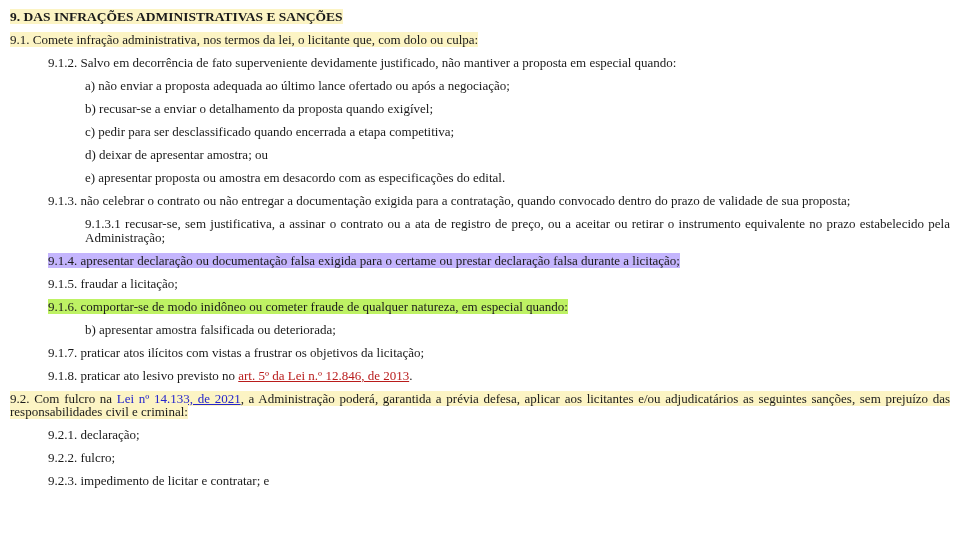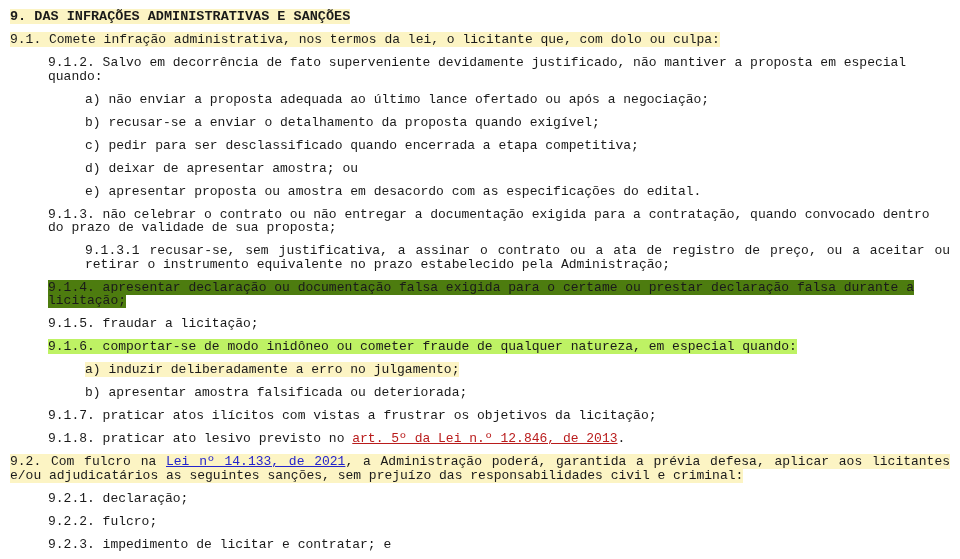--- a/index.html
+++ b/index.html
@@ -8,21 +8,20 @@
     background:#ffffff;
     overflow:hidden;
     font-family:"Liberation Serif", "DejaVu Serif", serif;
     font-size:13px;
     color:#1a1a1a;
   }
   .doc {
     box-sizing:border-box;
     width:960px; height:408px;
     padding:10px 10px 0 10px;
-    font-family:Liberation Mono, monospace;
   }
   .para {
     margin:0 0 9.5px 0;
     line-height:13.5px;
   }
   .lvl0 { margin-left:0; }
   .lvl1 { margin-left:38px; }
   .lvl2 { margin-left:75px; }
   .justify { text-align:justify; }
   .bold  { font-weight:bold; font-size:13.5px; }
@@ -40,24 +39,23 @@
     <p class="para lvl0 bold"><span class="hl" style="background: rgb(252, 244, 196);"><span>9. DAS INFRAÇÕES ADMINISTRATIVAS E SANÇÕES</span></span></p>
     <p class="para lvl0"><span class="hl" style="background: rgb(252, 244, 196);"><span>9.1. Comete infração administrativa, nos termos da lei, o licitante que, com dolo ou culpa:</span></span></p>
     <p class="para lvl1"><span><span>9.1.2. Salvo em decorrência de fato superveniente devidamente justificado, não mantiver a proposta em especial quando:</span></span></p>
     <p class="para lvl2"><span><span>a) não enviar a proposta adequada ao último lance ofertado ou após a negociação;</span></span></p>
     <p class="para lvl2"><span><span>b) recusar-se a enviar o detalhamento da proposta quando exigível;</span></span></p>
     <p class="para lvl2"><span><span>c) pedir para ser desclassificado quando encerrada a etapa competitiva;</span></span></p>
     <p class="para lvl2"><span><span>d) deixar de apresentar amostra; ou</span></span></p>
     <p class="para lvl2"><span><span>e) apresentar proposta ou amostra em desacordo com as especificações do edital.</span></span></p>
     <p class="para lvl1"><span><span>9.1.3. não celebrar o contrato ou não entregar a documentação exigida para a contratação, quando convocado dentro do prazo de validade de sua proposta;</span></span></p>
     <p class="para lvl2 justify"><span><span>9.1.3.1 recusar-se, sem justificativa, a assinar o contrato ou a ata de registro de preço, ou a aceitar ou retirar o instrumento equivalente no prazo estabelecido pela Administração;</span></span></p>
-    <p class="para lvl1"><span class="hl" style="background: #4d7c0f;"><span>9.1.4. apresentar declaração ou documentação falsa exigida para o certame ou prestar declaração falsa durante a licitação;</span></span></p>
+    <p class="para lvl1"><span class="hl" style="background: #c4b5fd;"><span>9.1.4. apresentar declaração ou documentação falsa exigida para o certame ou prestar declaração falsa durante a licitação;</span></span></p>
     <p class="para lvl1"><span><span>9.1.5. fraudar a licitação;</span></span></p>
     <p class="para lvl1"><span class="hl" style="background: #bef264;"><span>9.1.6. comportar-se de modo inidôneo ou cometer fraude de qualquer natureza, em especial quando:</span></span></p>
-    <p class="para lvl2"><span class="hl" style="background: rgb(252, 244, 196);"><span>a) induzir deliberadamente a erro no julgamento;</span></span></p>
     <p class="para lvl2"><span><span>b) apresentar amostra falsificada ou deteriorada;</span></span></p>
     <p class="para lvl1"><span><span>9.1.7. praticar atos ilícitos com vistas a frustrar os objetivos da licitação;</span></span></p>
     <p class="para lvl1"><span><span>9.1.8. praticar ato lesivo previsto no </span><a class="doclink" href="#" style="color: #b91c1c;">art. 5º da Lei n.º 12.846, de 2013</a><span>.</span></span></p>
     <p class="para lvl0 justify"><span class="hl" style="background: rgb(252, 244, 196);"><span>9.2. Com fulcro na </span><a class="doclink" href="#" style="color: rgb(36, 36, 204);">Lei nº 14.133, de 2021</a><span>, a Administração poderá, garantida a prévia defesa, aplicar aos licitantes e/ou adjudicatários as seguintes sanções, sem prejuízo das responsabilidades civil e criminal:</span></span></p>
     <p class="para lvl1"><span><span>9.2.1. declaração;</span></span></p>
     <p class="para lvl1"><span><span>9.2.2. fulcro;</span></span></p>
     <p class="para lvl1"><span><span>9.2.3. impedimento de licitar e contratar; e</span></span></p>
   </div>
 
 </body></html>

